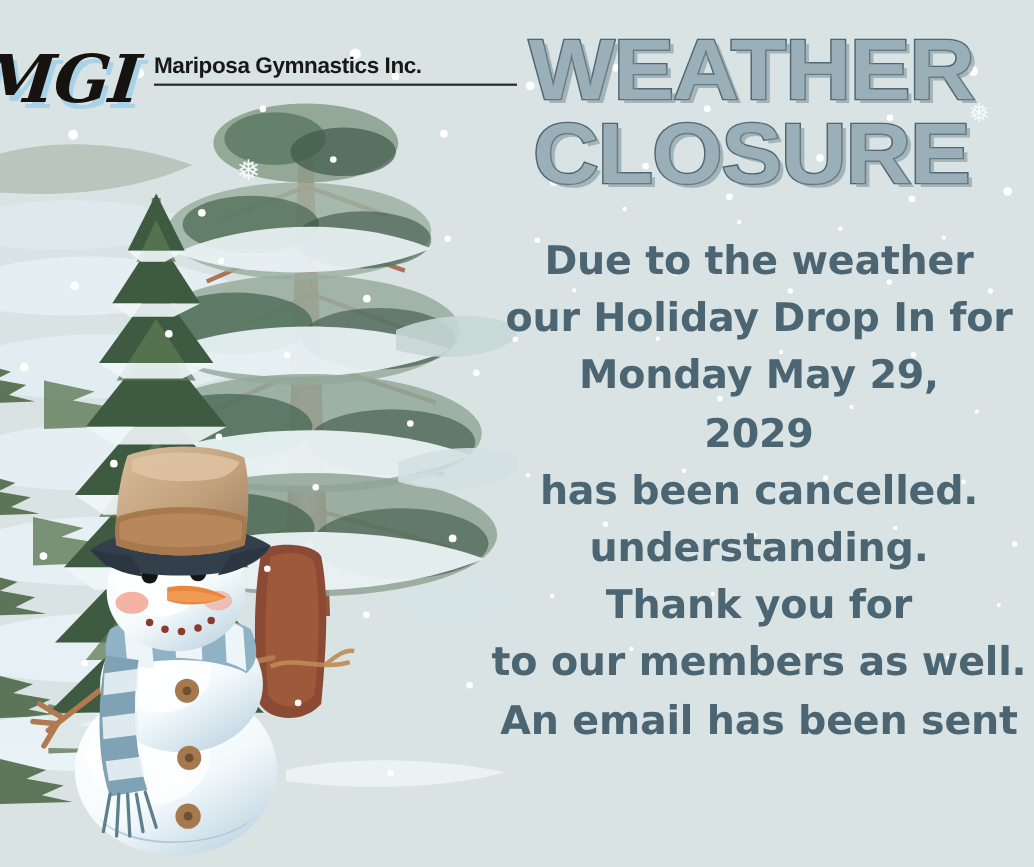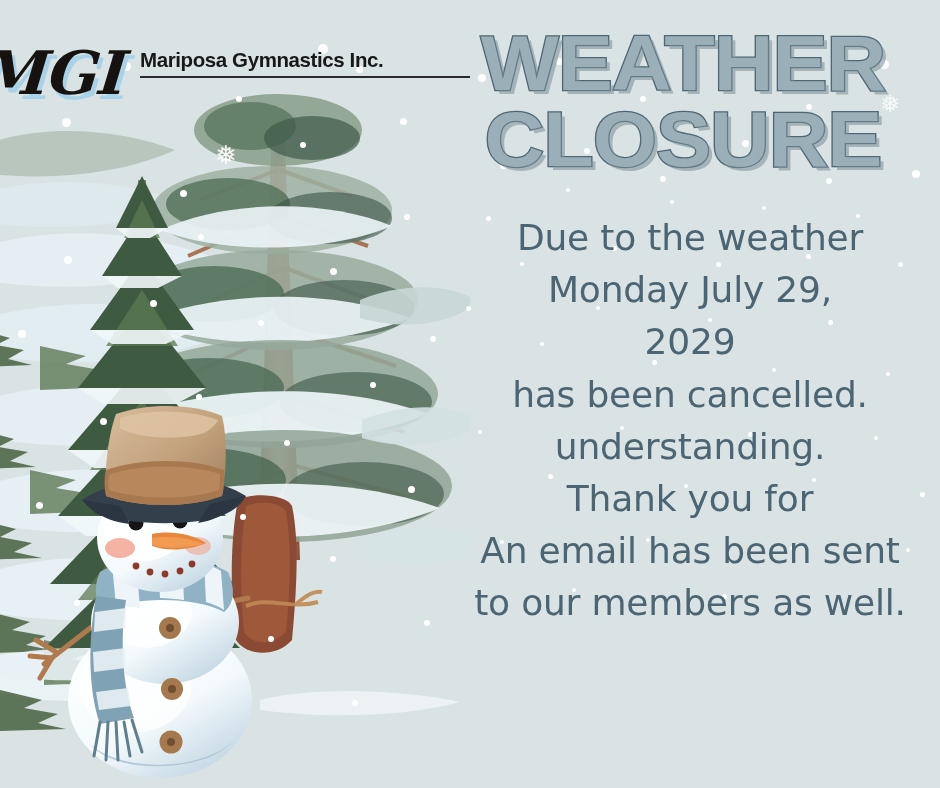--- a/index.html
+++ b/index.html
@@ -57,21 +57,21 @@
     transform:scaleX(1.06);
     transform-origin:center top;
   }
   .headline .l2{display:block;}
 
   
   .body-copy{
     position:absolute;left:440px;top:212px;width:500px;
     text-align:center;
     font-family:"DejaVu Sans", sans-serif;
-    font-weight:400;
+    font-weight:700;
     font-size:36px;line-height:1.45;
     color:#4b6572;
     letter-spacing:-0.2px;
   }
   .body-copy div{white-space:nowrap;}
 </style>
 </head>
 <body>
 
 <div id="poster">
@@ -379,22 +379,23 @@
     <div class="brand-rule"></div>
   </div>
 
   <div class="headline">
     <span class="l1">WEATHER</span>
     <span class="l2">CLOSURE</span>
   </div>
 
   <div class="body-copy">
     <div>Due to the weather</div>
-    <div>Monday July 29,</div>
+    <div>our Holiday Drop In for</div>
+    <div>Monday May 29,</div>
     <div>2029</div>
     <div>has been cancelled.</div>
     <div>understanding.</div>
     <div>Thank you for</div>
+    <div>to our members as well.</div>
     <div>An email has been sent</div>
-    <div>to our members as well.</div>
   </div>
 
 </div>
 
 </body></html>

